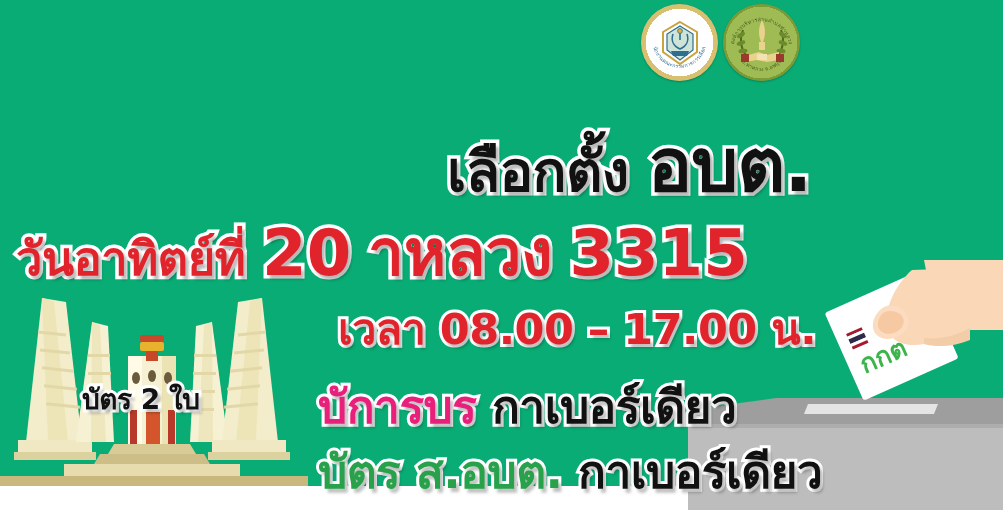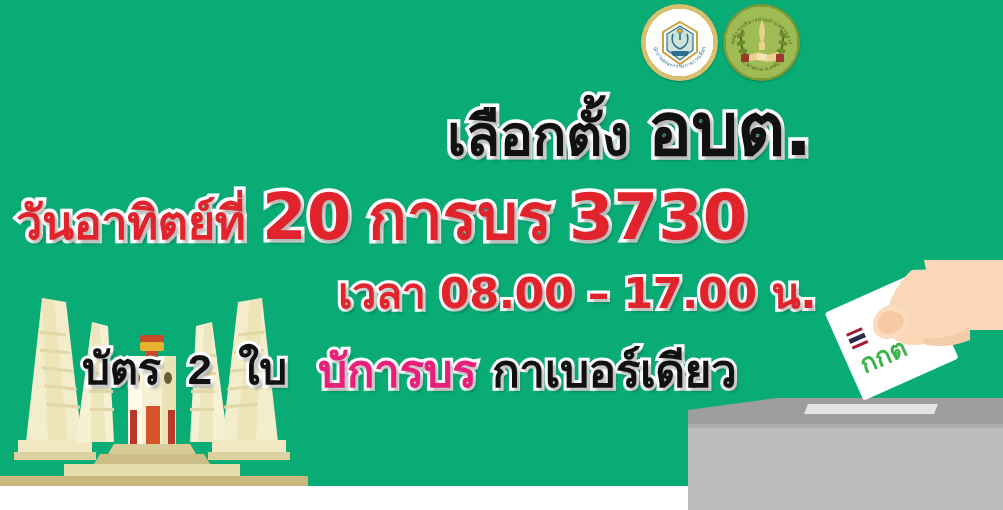--- a/index.html
+++ b/index.html
@@ -84,20 +84,21 @@
     width:183px; height:160px;
   }
   
   .txt{
     position:absolute;
     white-space:nowrap;
     font-weight:bold;
     font-family:"DejaVu Sans","Liberation Sans",sans-serif;
     line-height:1;
     letter-spacing:-0.5px;
+    margin-top:36px;
   }
   
   .ol-w{
     -webkit-text-stroke:7px #ffffff;
     paint-order:stroke fill;
     text-shadow:
       3px 4px 3px rgba(0,0,0,.28);
   }
   .ol-w-thin{
     -webkit-text-stroke:6px #ffffff;
@@ -127,23 +128,22 @@
   #timeline{
     left:330px; top:272px;
     font-size:43px;
     color:#E1242B;
     padding-left:8px;
   }
 
   
   #cards2{
     left:82px; top:350px;
-    font-size:44px;
+    font-size:28px;
     color:#111111;
-    font-family:Liberation Mono, monospace;
   }
   #ballot-mayor{
     left:318px; top:348px;
     font-size:46px;
     color:#E8207C;
   }
   #ballot-mayor .blk{color:#111111;}
 
   
   #ballot-member{
@@ -319,27 +319,31 @@
   </div>
 
   <div class="txt ol-w" id="headline">
     <span class="small">เลือกตั้ง</span>
     <span class="big">อบต.</span>
   </div>
 
   <div class="txt ol-w" id="dateline">
     <span class="day">วันอาทิตย์ที่</span>
     <span class="num">20</span>
-    <span class="num">การบร</span>
-    <span class="num">3730</span>
+    <span class="num">าหลวง</span>
+    <span class="num">3315</span>
   </div>
 
   <div class="txt ol-w-thin" id="timeline">เวลา 08.00 – 17.00 น.</div>
 
   <div class="txt ol-w-thin" id="cards2">บัตร 2 ใบ</div>
 
   <div class="txt ol-w-thin" id="ballot-mayor">
     <span>บัการบร</span>
     <span class="blk">กาเบอร์เดียว</span>
   </div>
 
+  <div class="txt ol-w-thin" id="ballot-member">
+    <span>บัตร  ส.อบต.</span>
+    <span class="blk">กาเบอร์เดียว</span>
+  </div>
 
 </div>
 
 </body></html>

